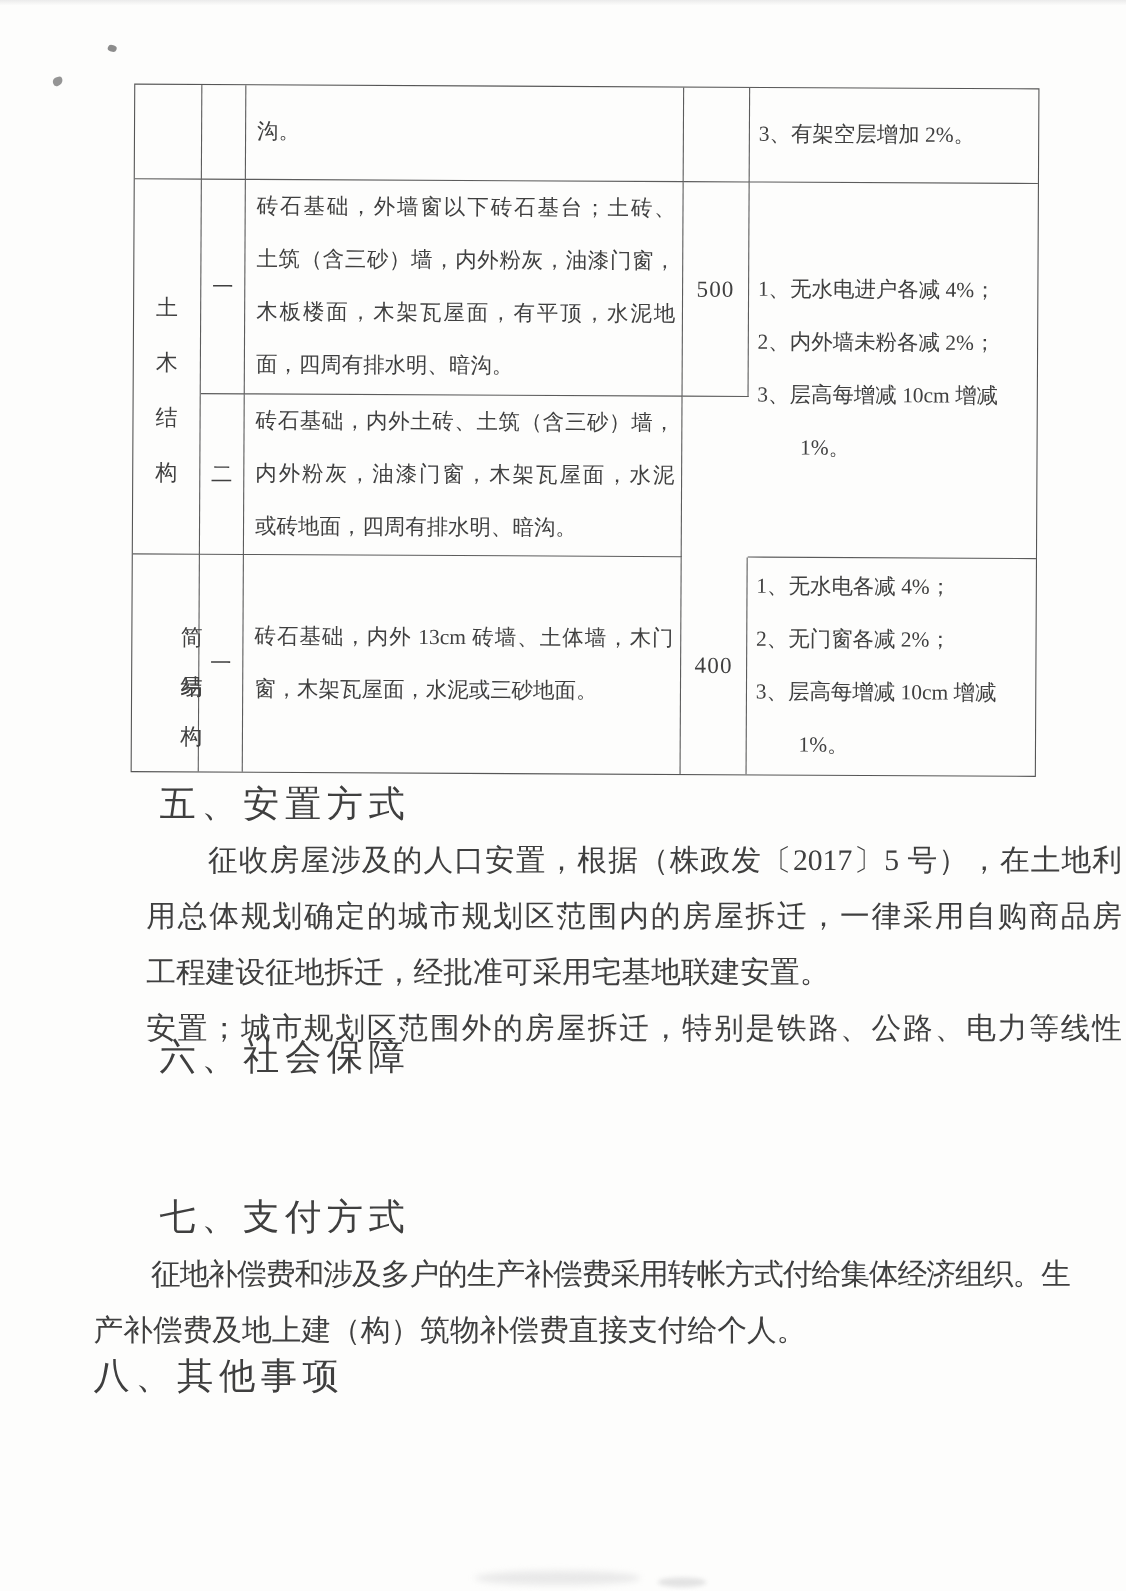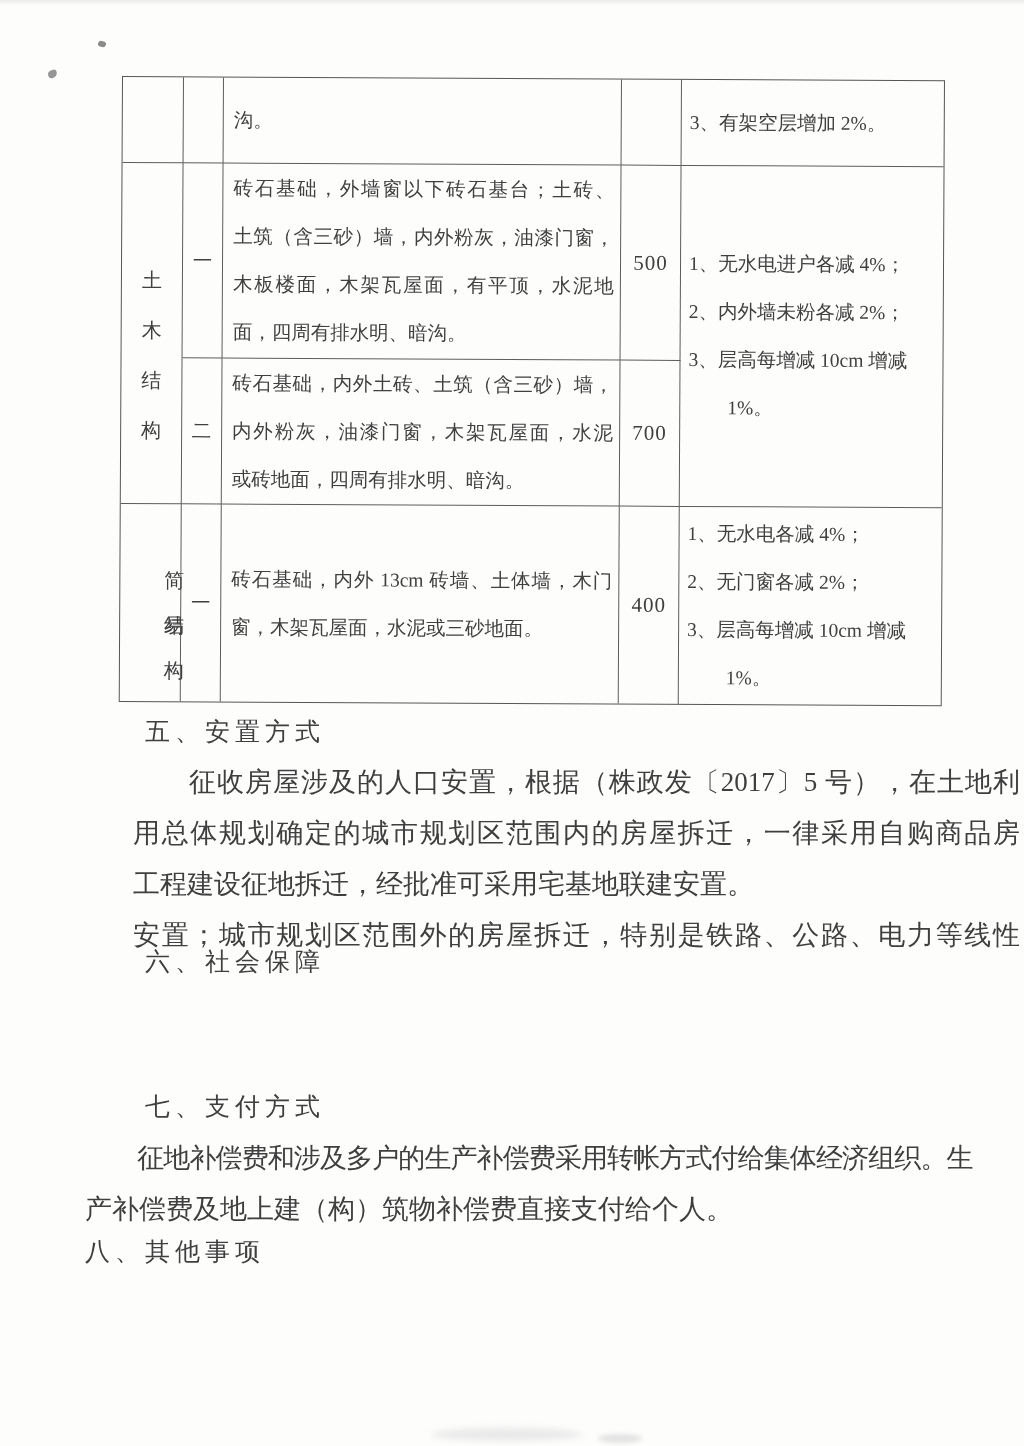--- a/index.html
+++ b/index.html
@@ -42,21 +42,21 @@
   .tl.j{text-align:justify;text-align-last:justify;}
   .val{font-size:21px;letter-spacing:1px;}
   .notes{padding-left:8px;padding-right:4px;}
   .note-line{height:48px;line-height:48px;}
   .vlabel{align-items:center;font-size:20px;}
   .vchar{height:50px;line-height:50px;}
   .tumu-shift{transform:translateY(22px);}
   .hchar{height:45px;line-height:45px;letter-spacing:7px;padding-left:7px;margin-left:48px;}
 
   
-  .heading{position:absolute;height:40px;line-height:40px;font-size:25px;
+  .heading{position:absolute;height:40px;line-height:40px;font-size:33px;
     letter-spacing:5px;color:#3f3f3f;white-space:nowrap;}
   .h5pos{left:145px;top:712px;}
   .h6pos{left:145px;top:942px;}
   .h7pos{left:145px;top:1087px;}
   .h8pos{left:85px;top:1232px;}
   .para{position:absolute;left:85px;width:887px;font-size:27px;color:#3f3f3f;}
   .p5pos{top:757px;margin-left:48px;}
   .p6pos{top:990px;}
   .p7pos{top:1133px;}
   .bl{height:51px;line-height:51px;text-align:left;}
@@ -113,23 +113,20 @@
       </div>
 
       <div class="cell c2 r3 center">
         <span>二</span>
       </div>
       <div class="cell c3 r3 desc">
         <div class="tl j">砖石基础，内外土砖、土筑（含三砂）墙，</div>
         <div class="tl j">内外粉灰，油漆门窗，木架瓦屋面，水泥</div>
         <div class="tl">或砖地面，四周有排水明、暗沟。</div>
       </div>
-      <div class="cell c4 r3 center val">
-        <span>700</span>
-      </div>
 
       <div class="cell c1 r4 vlabel lastrow">
         <div>
           <div class="hchar">简易</div>
           <div class="hchar">结构</div>
         </div>
       </div>
       <div class="cell c2 r4 center lastrow">
         <span>一</span>
       </div>

